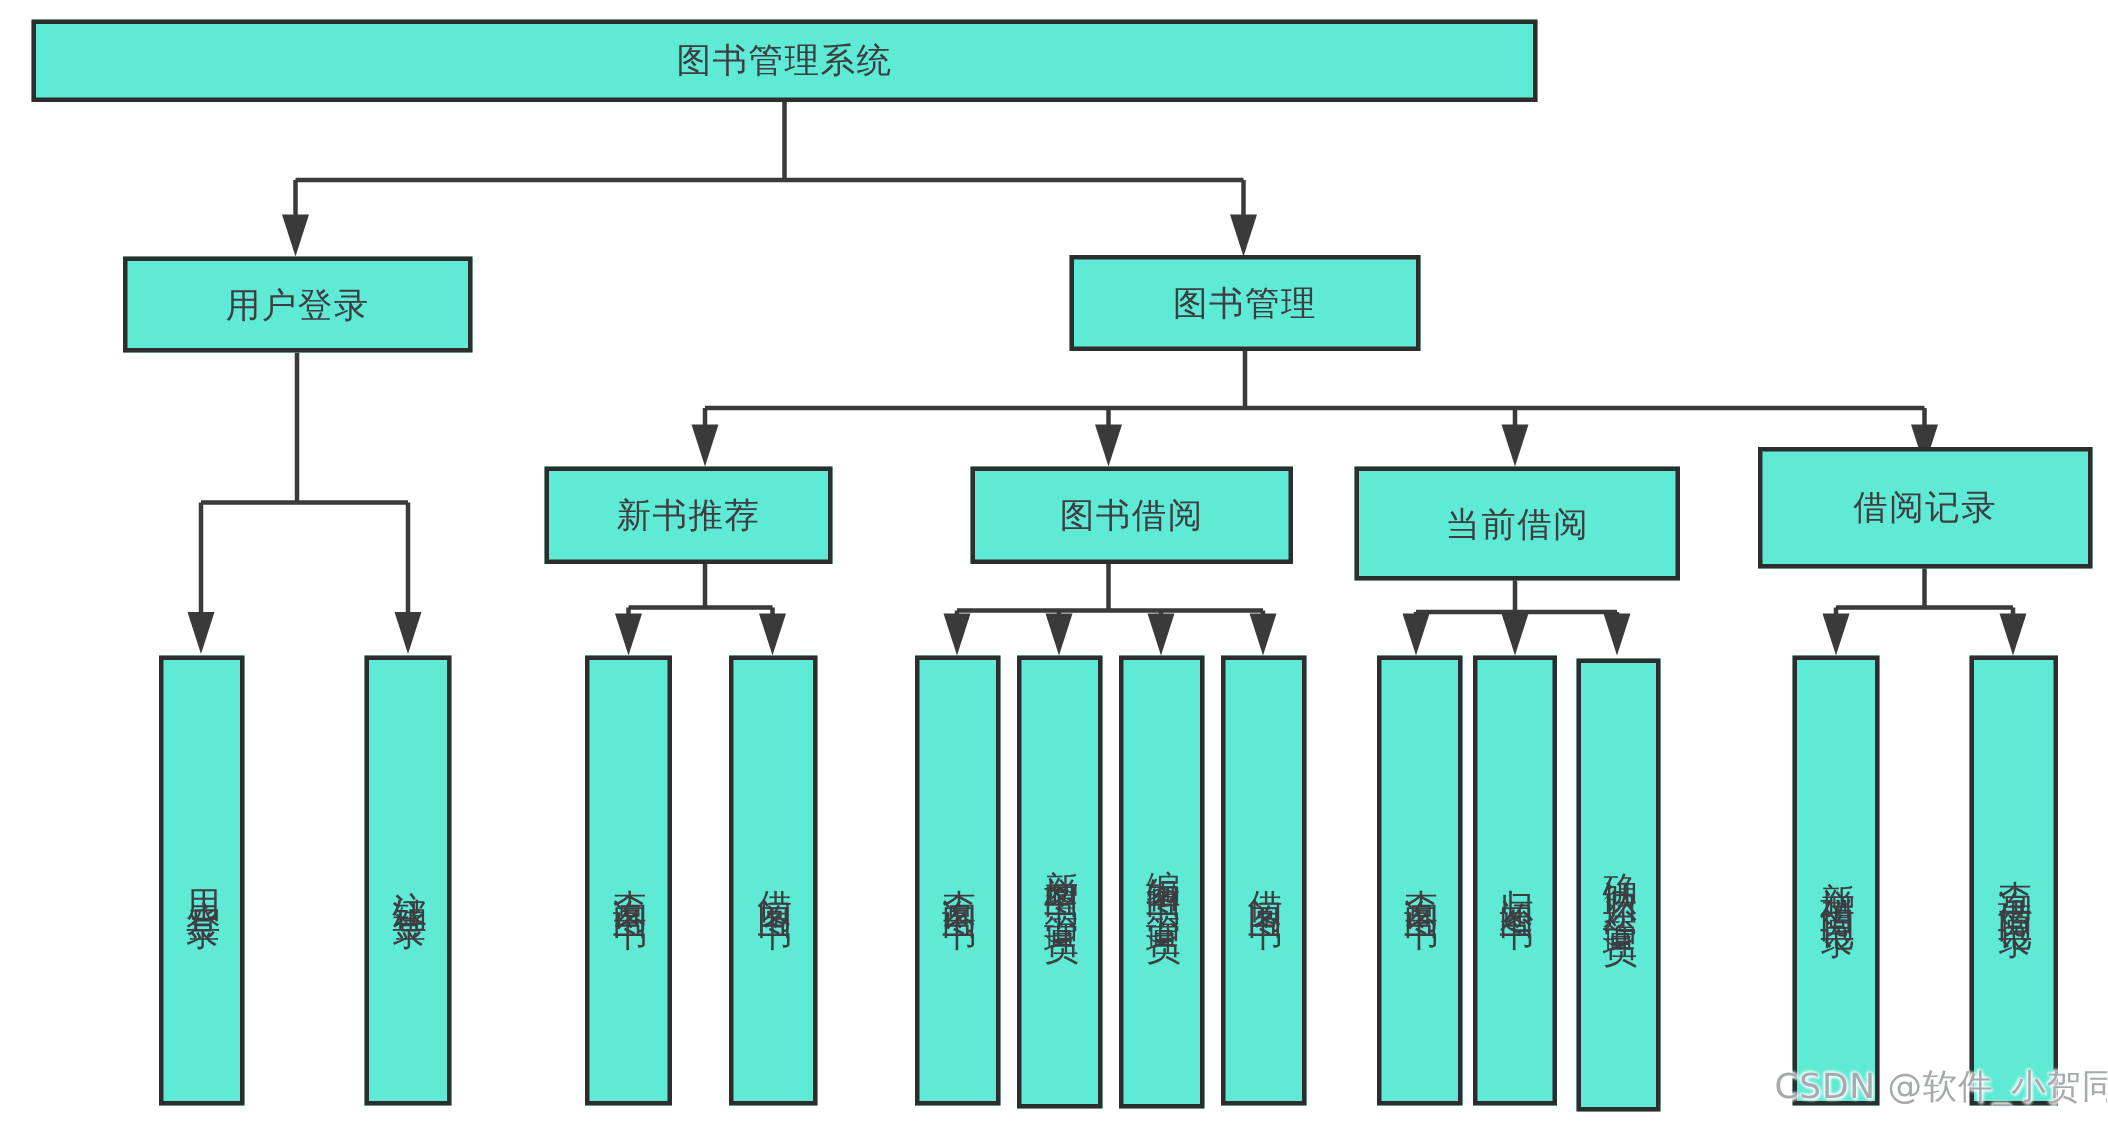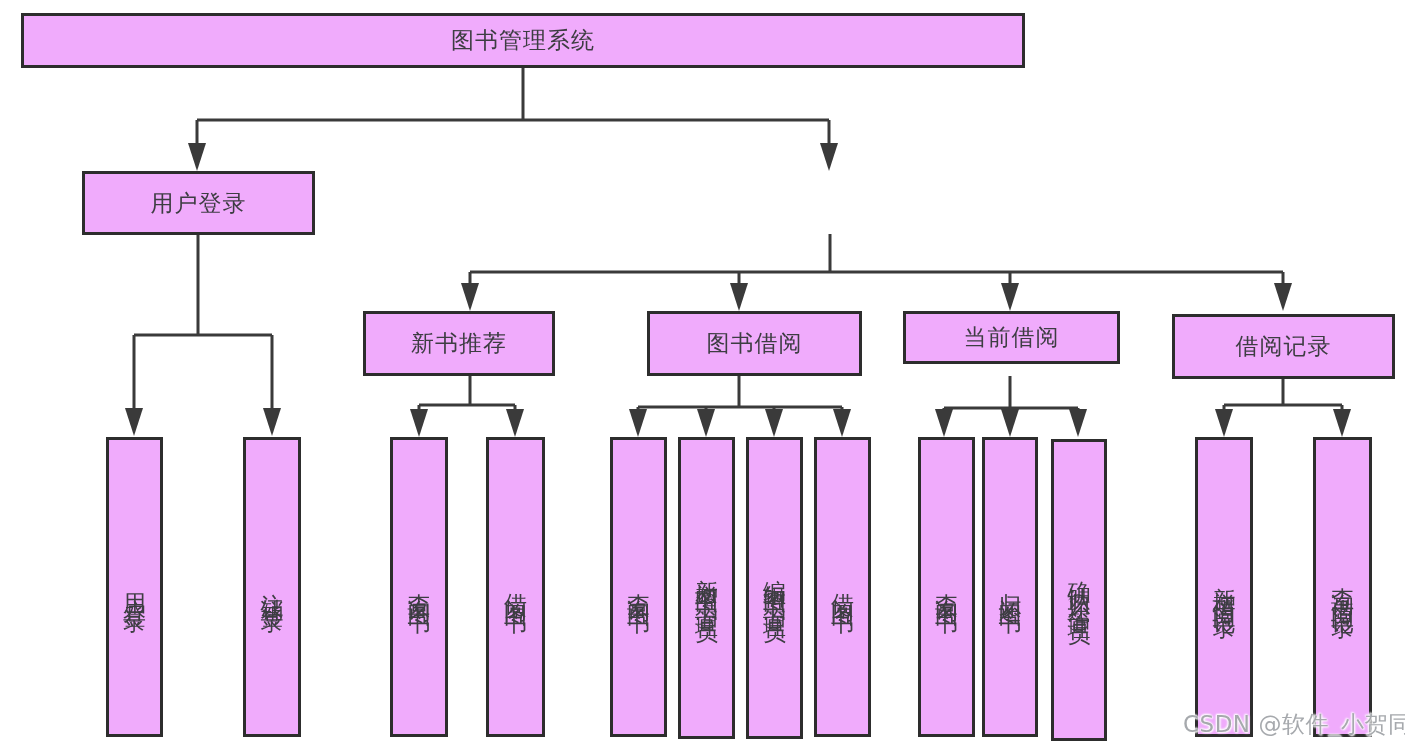--- a/index.html
+++ b/index.html
@@ -19,21 +19,21 @@
   }
   .connectors{
     position:absolute;left:0;top:0;width:1405px;height:747px;
     z-index:1;pointer-events:none;
   }
   .connectors path{stroke:var(--line);stroke-width:3;fill:none;}
   .connectors polygon{fill:var(--line);stroke:none;}
   .box{
     position:absolute;
     box-sizing:border-box;
-    background:#f0abfc;
+    background:#5eead4;
     border:3px solid var(--border);
     display:flex;align-items:center;justify-content:center;
     z-index:2;
     color:var(--text);
   }
   .box .lbl{
     font-size:23px;
     letter-spacing:1px;
     white-space:nowrap;
     color:var(--text);
@@ -107,31 +107,34 @@
     </g>
   </svg>
 
   <div class="box h" style="left:21px;top:13px;width:1004px;height:55px">
     <span class="lbl">图书管理系统</span>
   </div>
 
   <div class="box h" style="left:82px;top:171px;width:233px;height:64px">
     <span class="lbl">用户登录</span>
   </div>
+  <div class="box h" style="left:713px;top:170px;width:234px;height:64px">
+    <span class="lbl">图书管理</span>
+  </div>
 
   <div class="box h" style="left:363px;top:311px;width:192px;height:65px">
     <span class="lbl">新书推荐</span>
   </div>
   <div class="box h" style="left:647px;top:311px;width:215px;height:65px">
     <span class="lbl">图书借阅</span>
   </div>
-  <div class="box h" style="left:903px;top:311px;width:217px;height:53px">
+  <div class="box h" style="left:903px;top:311px;width:217px;height:76px">
     <span class="lbl">当前借阅</span>
   </div>
-  <div class="box h" style="left:1172px;top:314px;width:223px;height:65px">
+  <div class="box h" style="left:1172px;top:298px;width:223px;height:81px">
     <span class="lbl">借阅记录</span>
   </div>
 
   <div class="box v" style="left:106px;top:437px;width:57px;height:300px">
     <span class="vlbl">用户登录</span>
   </div>
   <div class="box v" style="left:243px;top:437px;width:58px;height:300px">
     <span class="vlbl">注销登录</span>
   </div>
 

